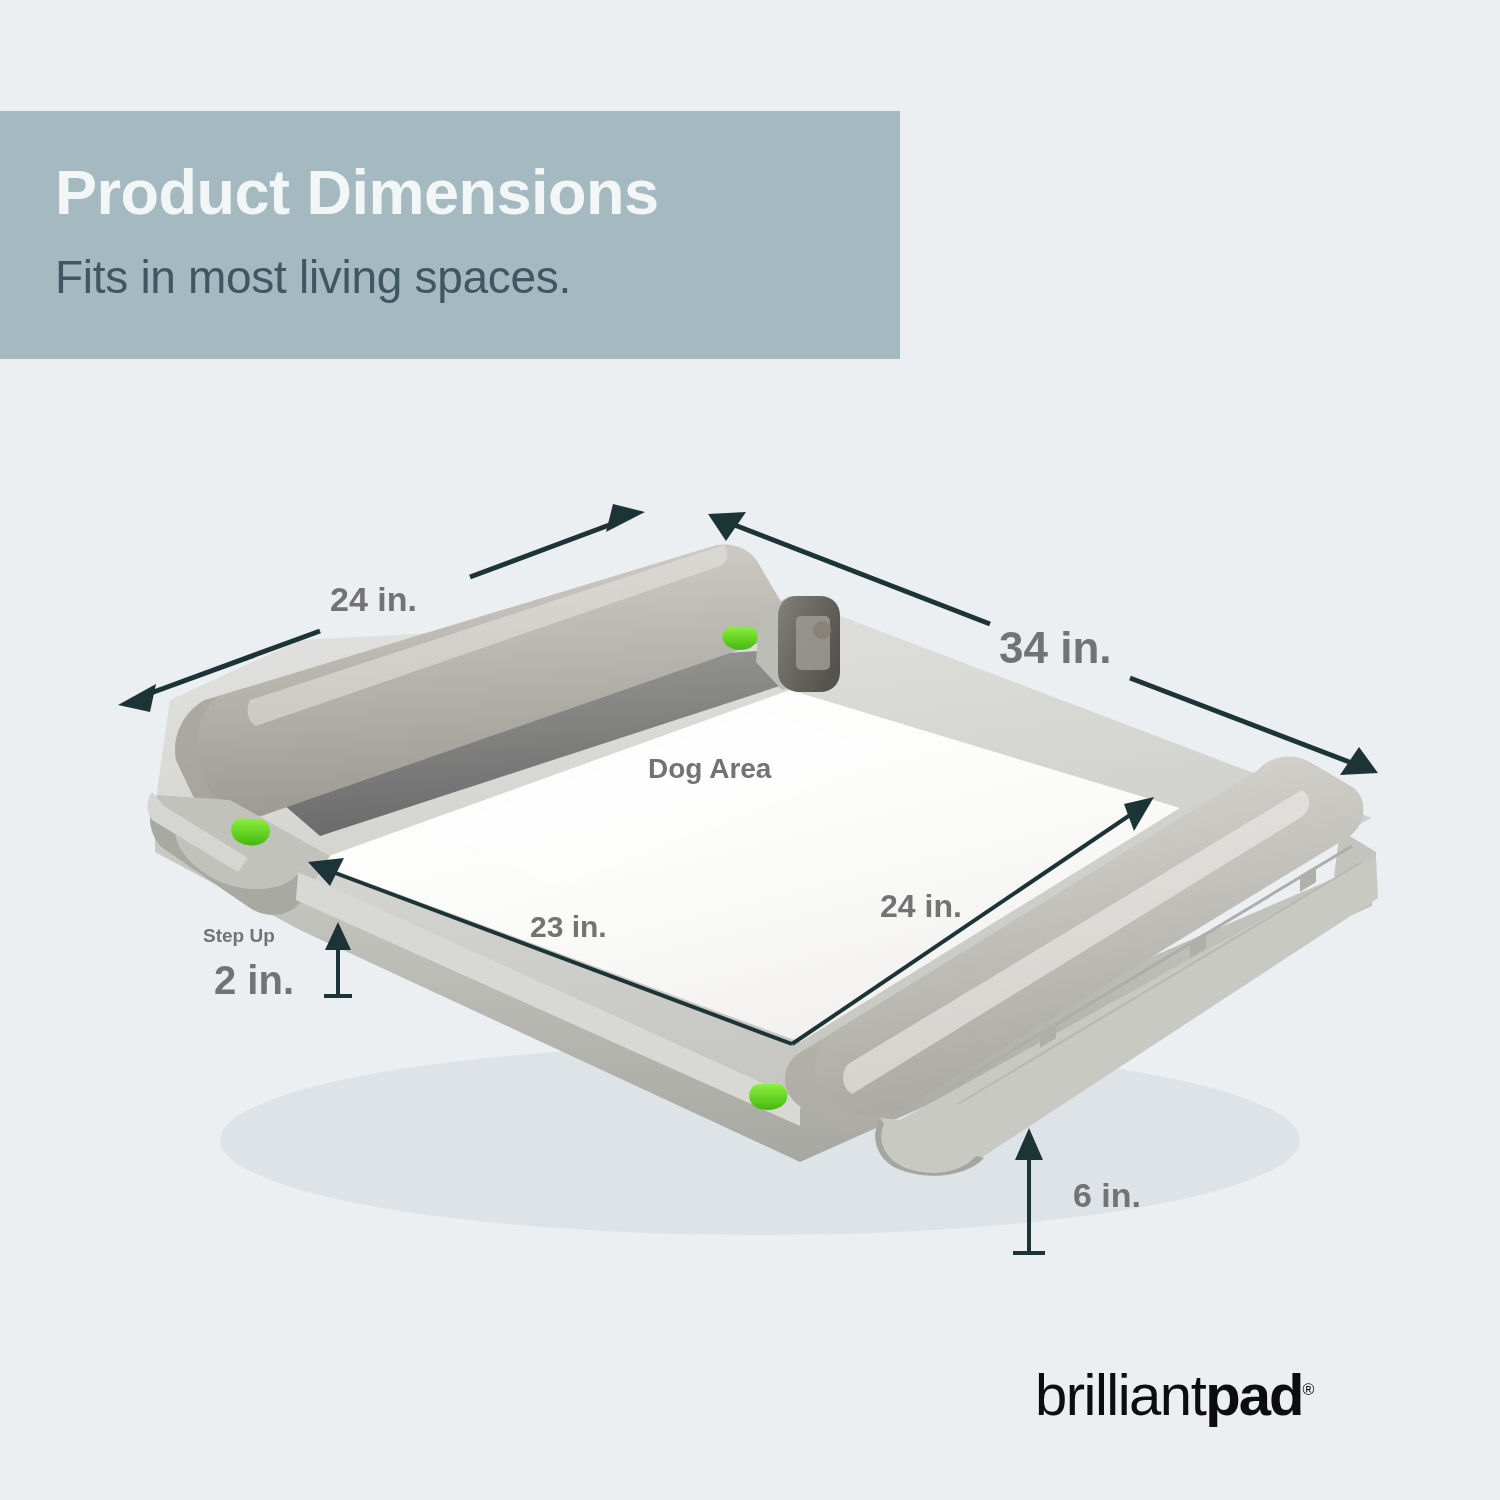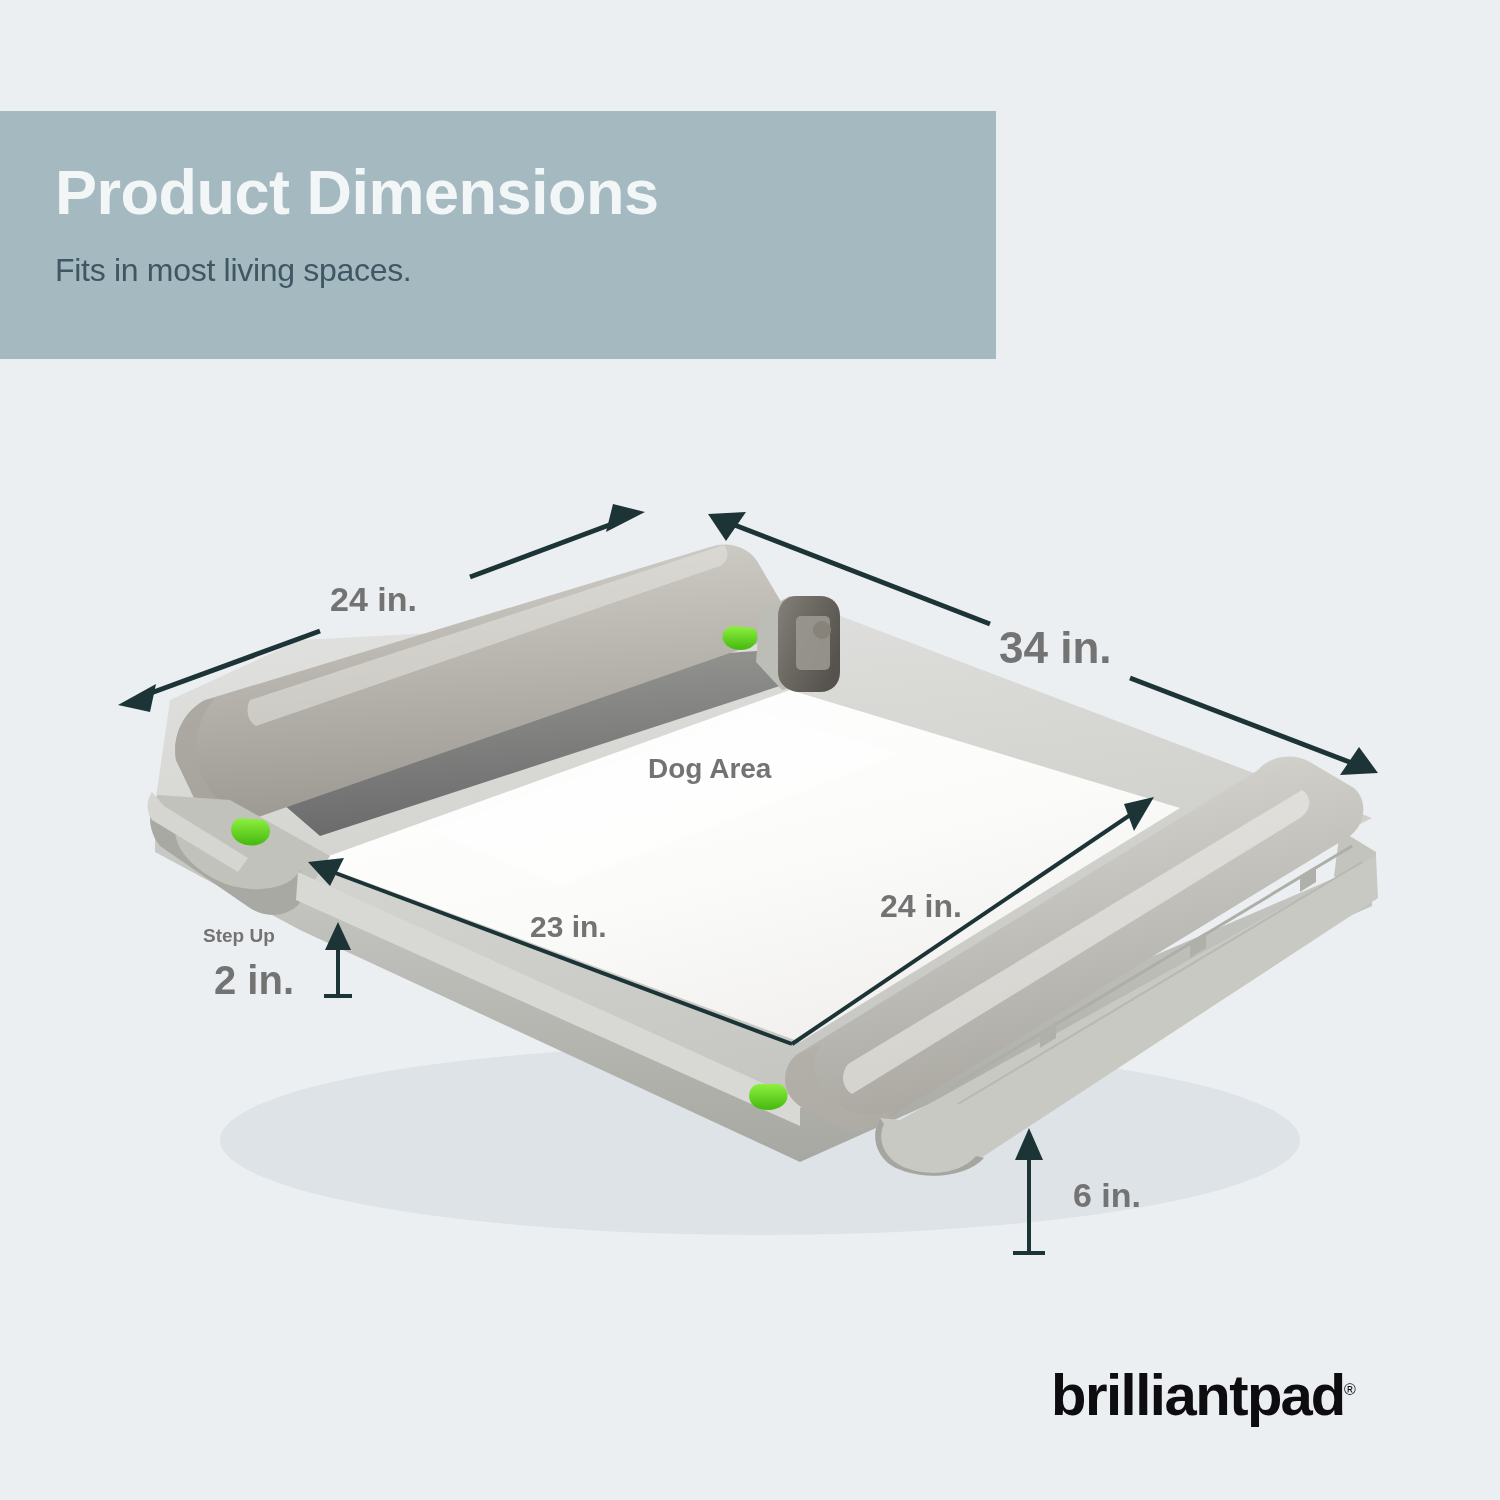--- a/index.html
+++ b/index.html
@@ -14,41 +14,40 @@
     background: #eceff2;
     overflow: hidden;
     font-family: "Liberation Sans", sans-serif;
   }
 
   
   #header-banner {
     position: absolute;
     left: 0;
     top: 111px;
-    width: 984px;
+    width: 900px;
     height: 248px;
     background: #a5b9c1;
-    padding-left: 12px;
   }
   #header-title {
     position: absolute;
     left: 55px;
     top: 50px;
     font-size: 63px;
     font-weight: bold;
     color: #f2f6f7;
     letter-spacing: -0.5px;
     line-height: 1;
     white-space: nowrap;
   }
   #header-subtitle {
     position: absolute;
     left: 55px;
     top: 143px;
-    font-size: 32px;
+    font-size: 46px;
     font-weight: normal;
     color: #3f5762;
     letter-spacing: -0.3px;
     line-height: 1;
     white-space: nowrap;
   }
 
   
   #product-illustration {
     position: absolute;
@@ -80,23 +79,22 @@
   #brand-logo {
     position: absolute;
     left: 1035px;
     top: 1366px;
     font-size: 58px;
     line-height: 1;
     color: #0d0d0f;
     white-space: nowrap;
   }
   #brand-logo .logo-light {
-    font-weight: 700;
+    font-weight: 400;
     letter-spacing: -1.5px;
-    margin-left: 16px;
   }
   #brand-logo .logo-bold {
     font-weight: bold;
     letter-spacing: -2px;
   }
   #brand-logo .logo-reg {
     font-size: 16px;
     vertical-align: super;
     font-weight: normal;
   }

